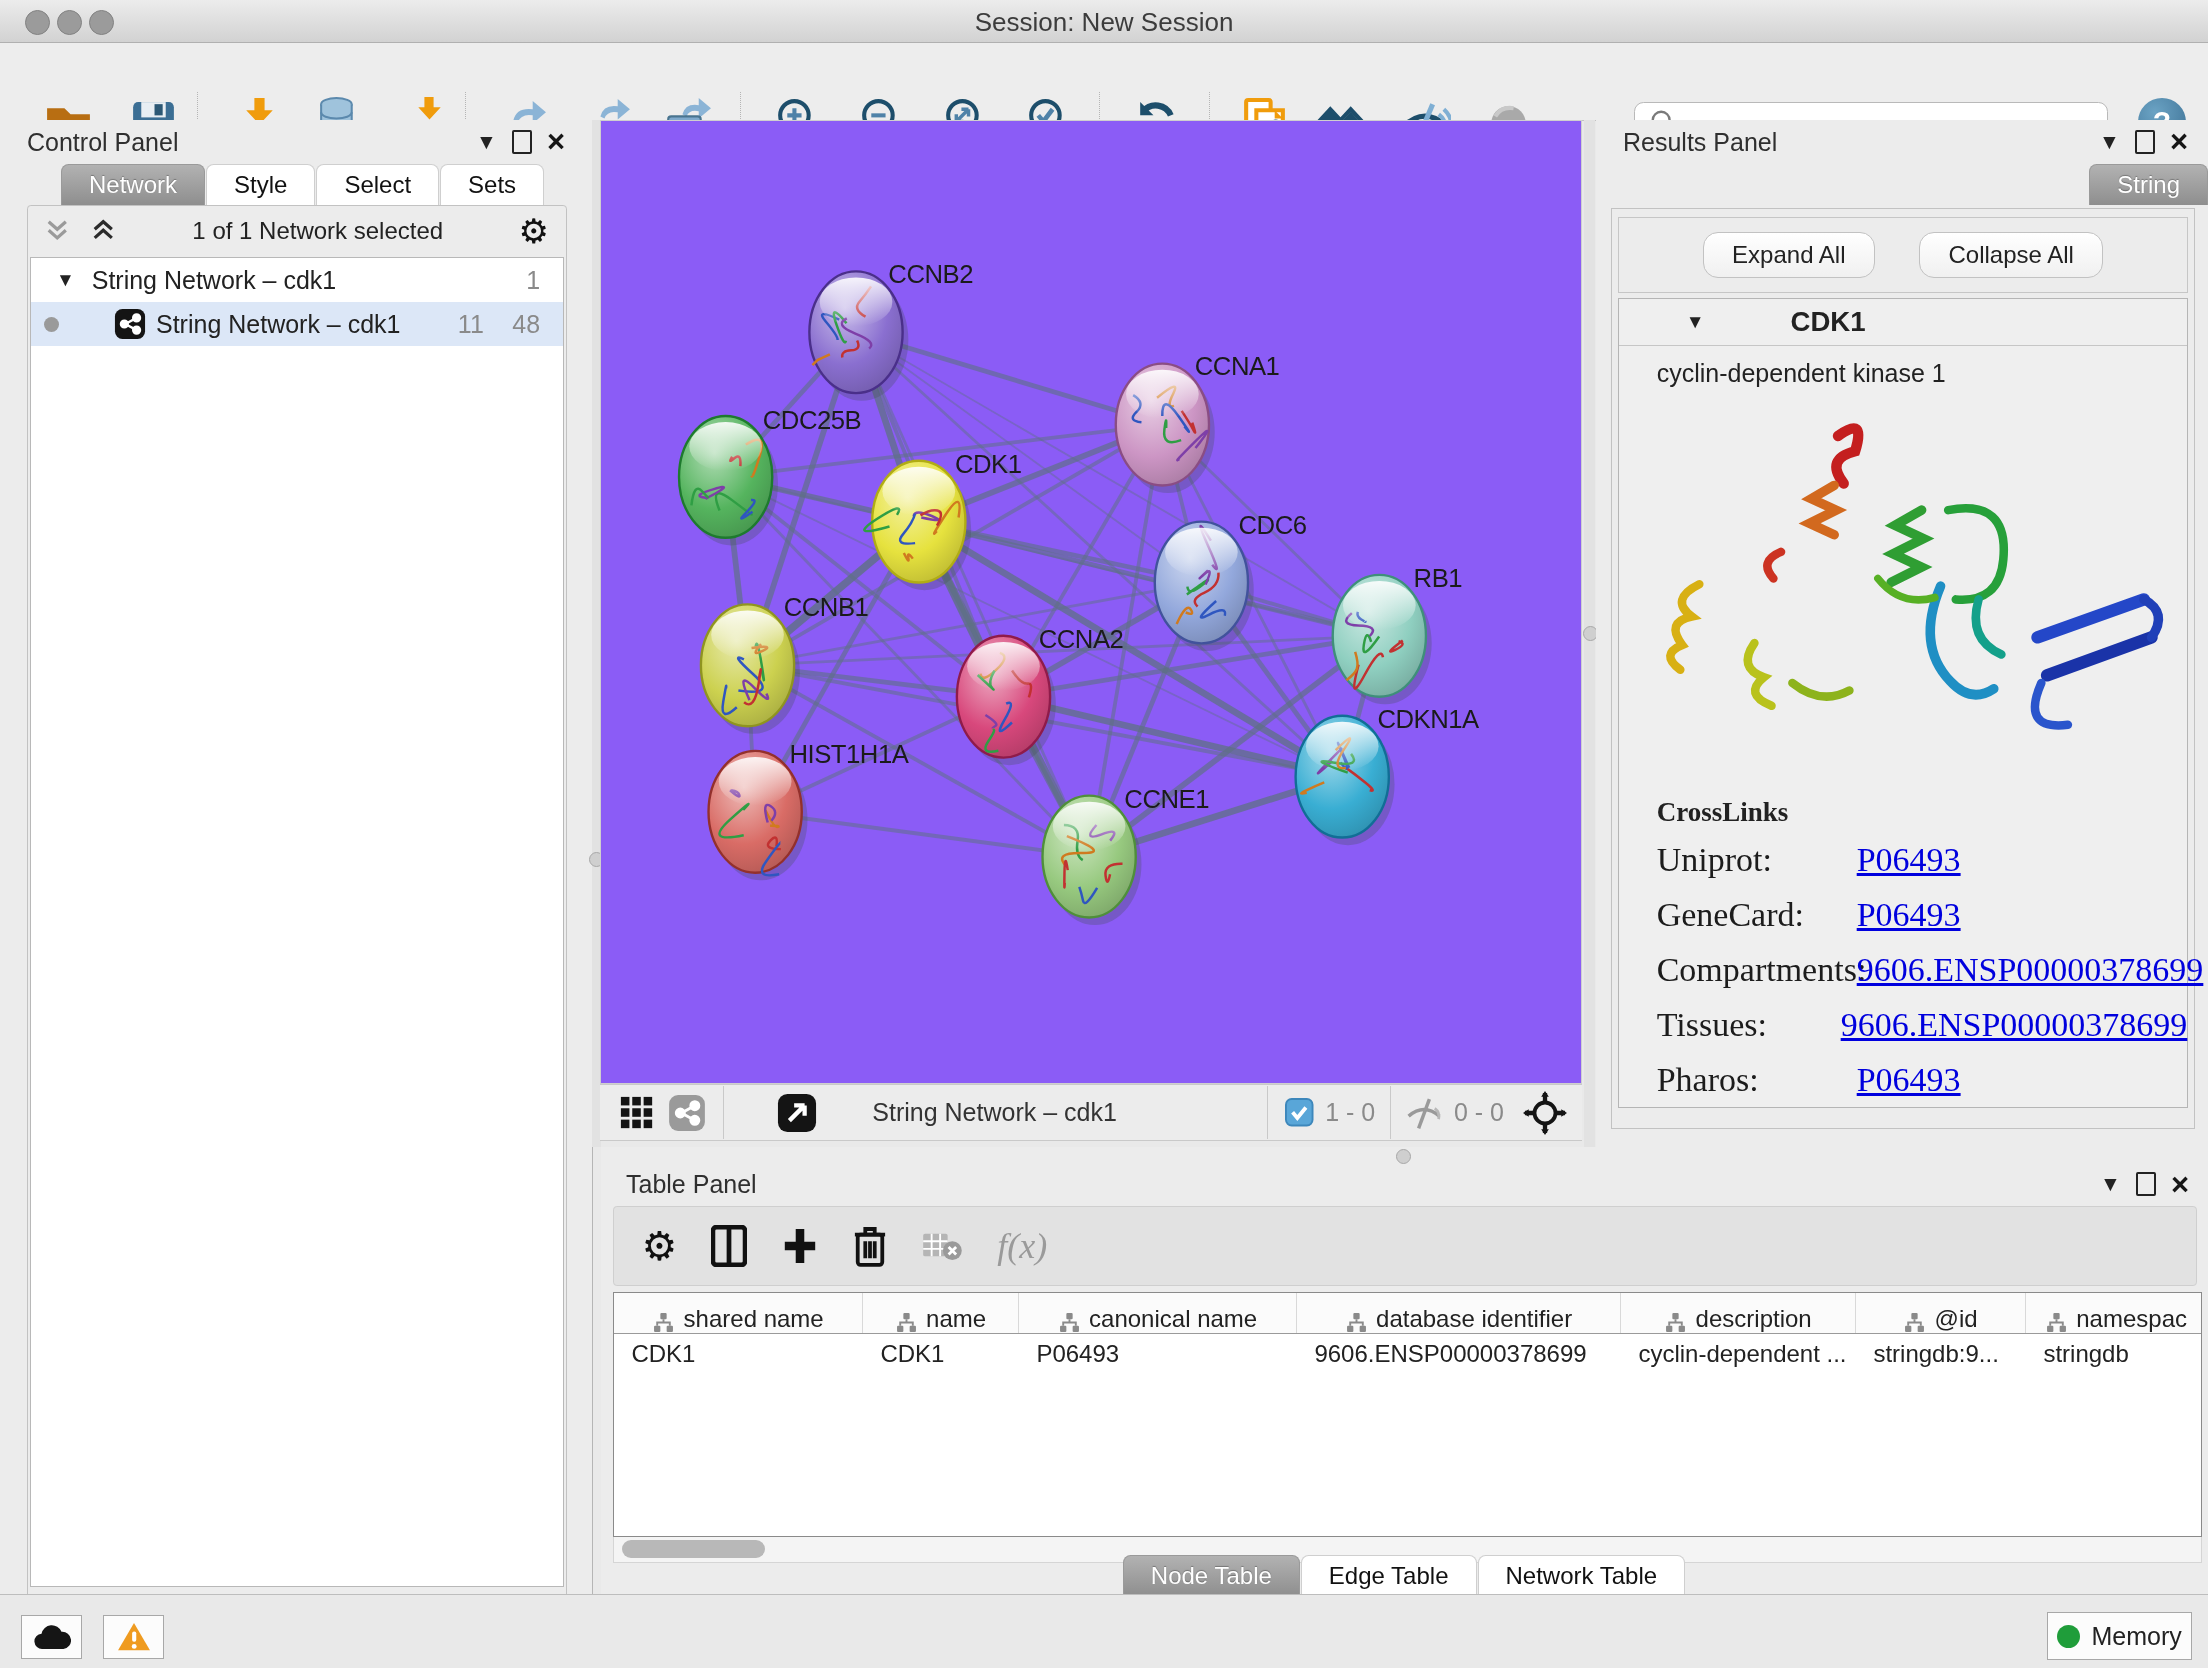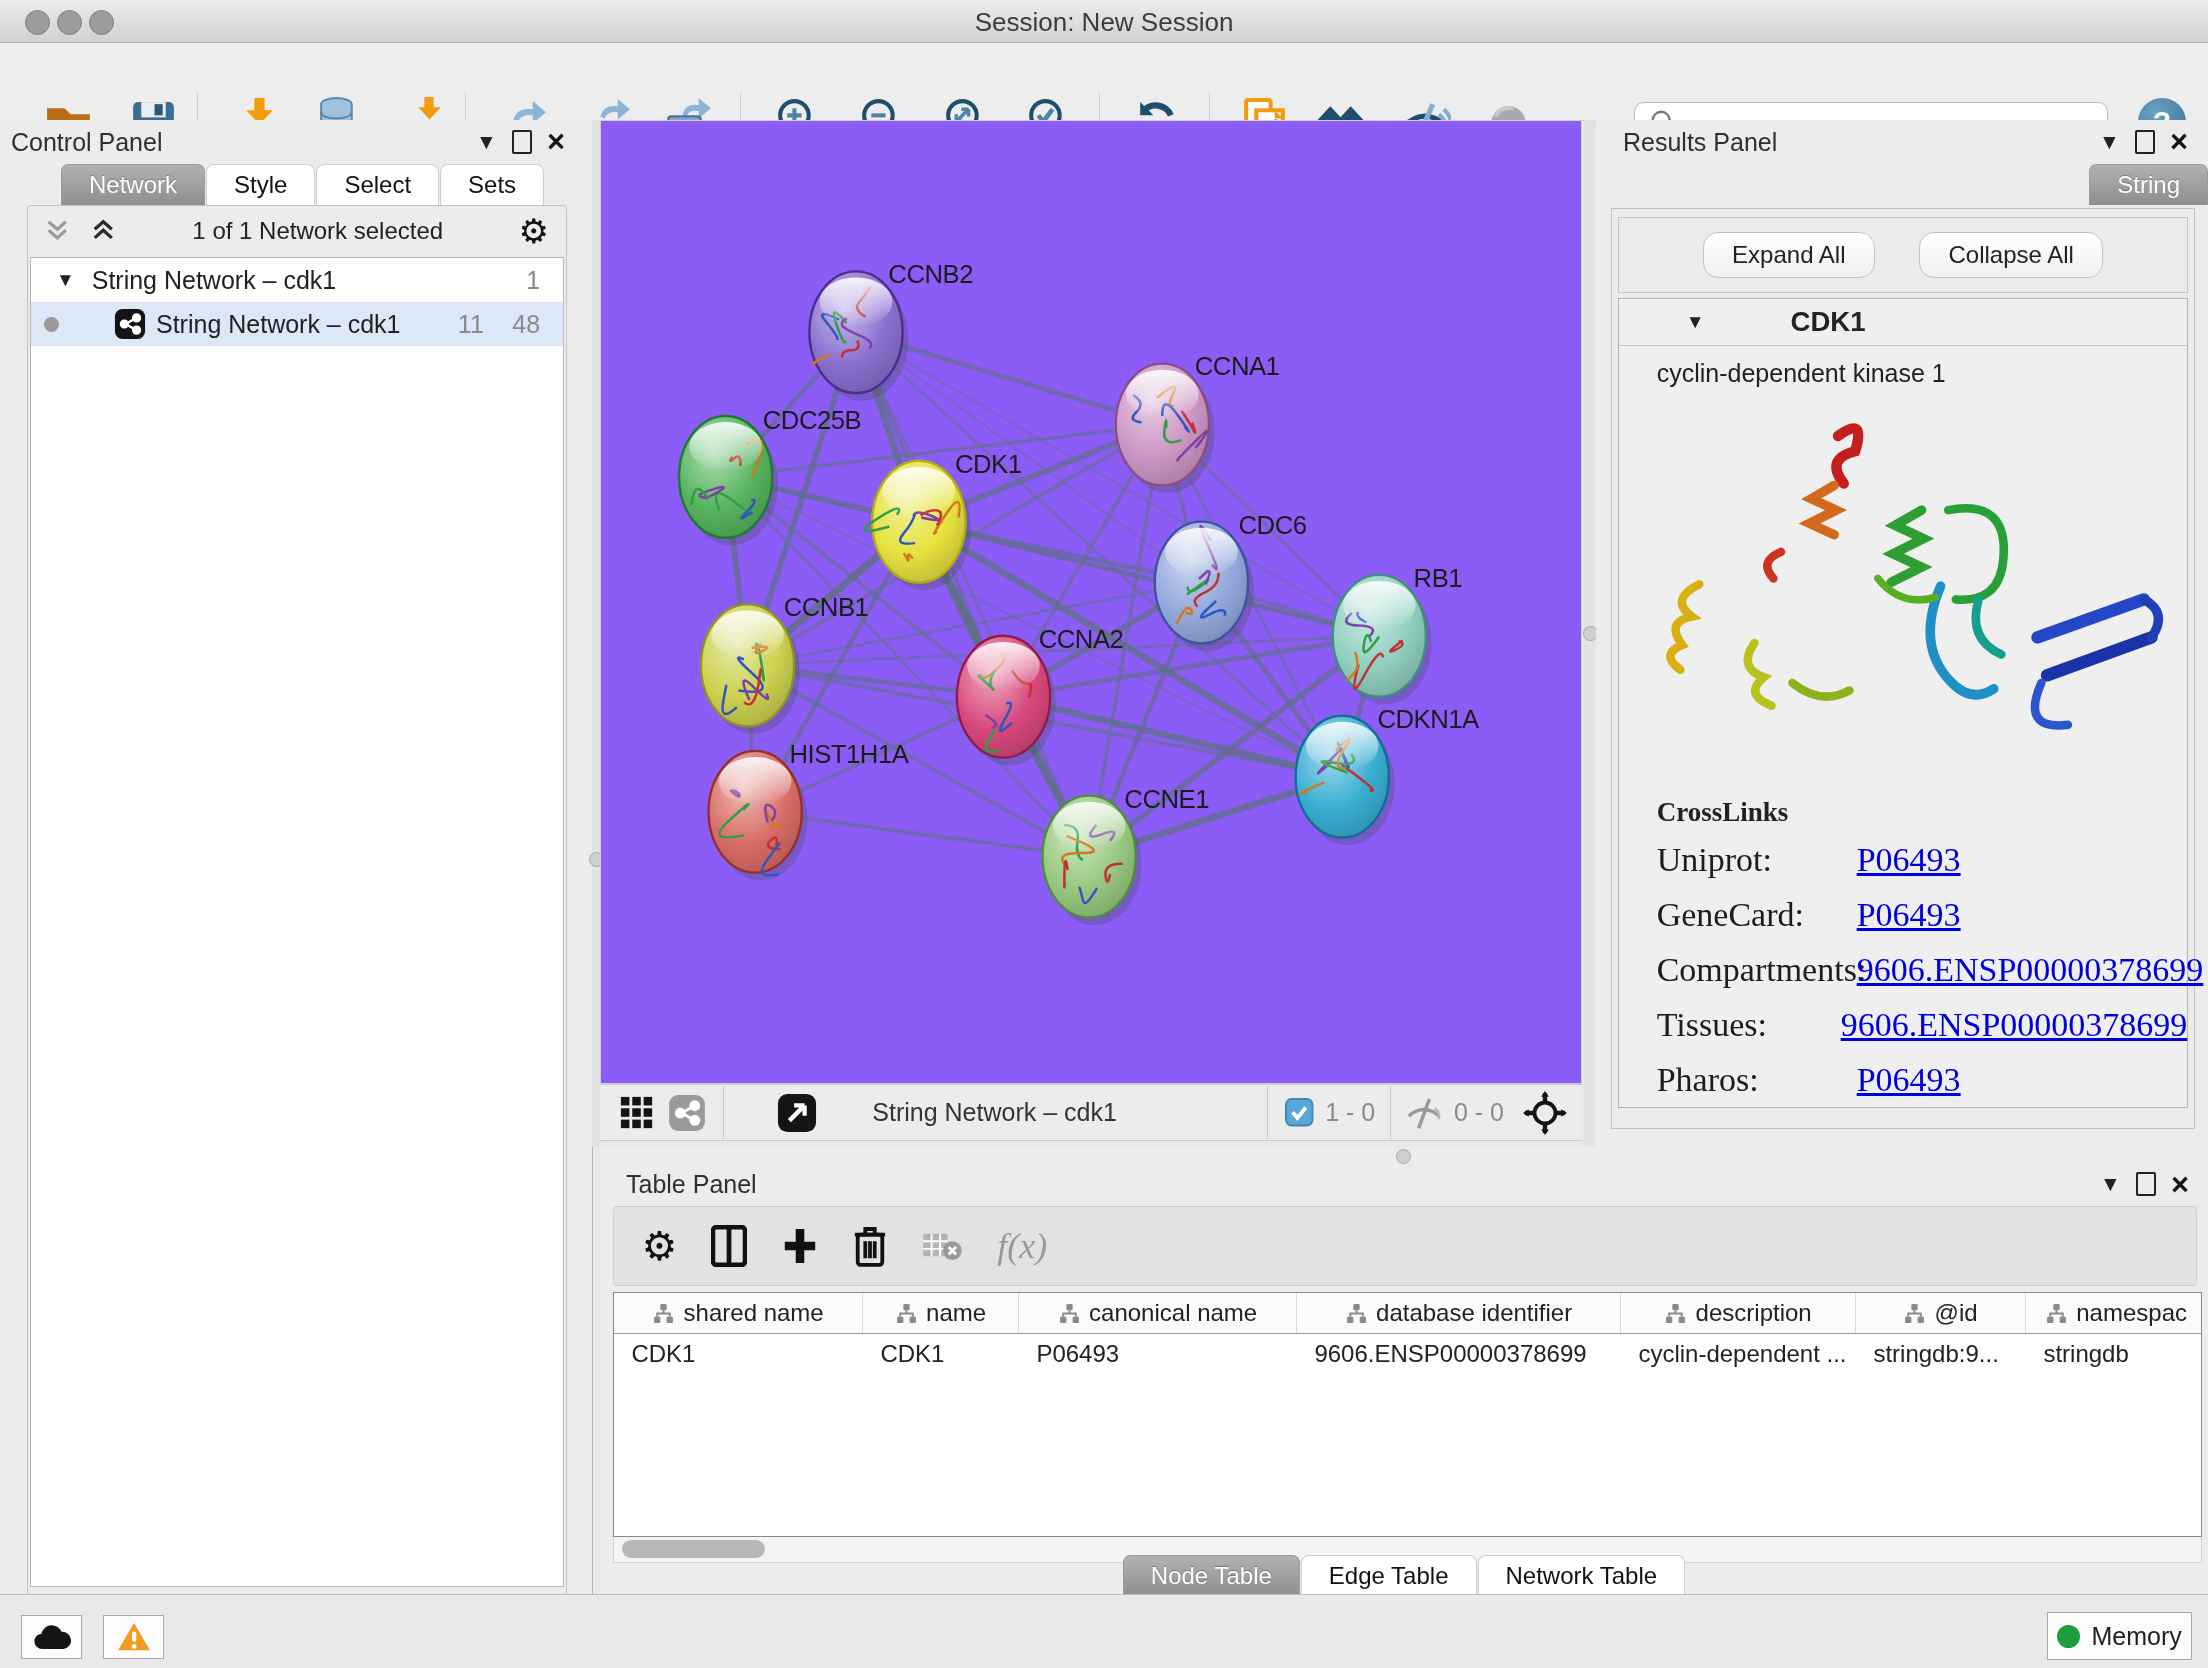--- a/index.html
+++ b/index.html
@@ -74,21 +74,21 @@
   .cl-row{display:flex;font-size:34px;margin-bottom:17px;}
   .cl-label{width:200px;color:#1c1c1c;}
   .cl-link{color:#0000de;text-decoration:underline;}
   
   .table-panel{position:absolute;left:601px;top:1147px;width:1607px;height:447px;background:#ececec;}
   .tp-toolbar{position:absolute;left:12.4px;top:59px;right:11.4px;height:80px;background:#e2e2e2;
     border:1px solid #cfcfcf;border-radius:3.8px;display:flex;align-items:center;gap:34px;padding-left:27px;box-sizing:border-box;}
   .tbl{position:absolute;left:12.4px;top:145px;right:5.7px;height:243px;background:#fff;
     border:1.9px solid #8a8a8a;overflow:hidden;}
   .thead{display:flex;height:40px;background:#fbfbfb;border-bottom:1px solid #9a9a9a;}
-  .th{display:flex;align-items:center;justify-content:center;gap:9.5px;font-size:24px;
+  .th{display:flex;align-items:flex-end;justify-content:center;gap:9.5px;font-size:24px;
     border-right:1px solid #d9d9d9;box-sizing:border-box;overflow:hidden;white-space:nowrap;flex:none;}
   .col-ico{width:21px;height:21px;fill:#8a8a8a;flex:none;}
   .tr{display:flex;height:40px;}
   .td{display:flex;align-items:center;padding-left:17px;font-size:24px;box-sizing:border-box;
      overflow:hidden;white-space:nowrap;flex:none;}
   .hscroll{position:absolute;left:12.4px;top:390px;right:5.7px;height:25px;background:#f4f4f4;
     border:1px solid #d5d5d5;border-top:none;}
   .hthumb{position:absolute;left:7.6px;top:2.9px;width:143px;height:18px;background:#b8b8b8;border-radius:9.5px;}
   .tp-tabs{position:absolute;left:0;right:0;top:408px;text-align:center;}
   
@@ -236,21 +236,21 @@
       <svg style="margin-left:13.3px" width="32" height="32" viewBox="0 0 34 34">
         <circle cx="14" cy="13" r="9" fill="none" stroke="#7a7a7a" stroke-width="2.5"></circle>
         <path d="M20 20l8 9" stroke="#7a7a7a" stroke-width="3"></path>
       </svg>
       <span style="font-size:24px;color:#9a9a9a"></span>
     </div>
     <div class="help-btn">?</div>
   </div>
 
   <div class="control-panel">
-    <div style="position:absolute;left:11px;top:7.6px" class="panel-title">Control Panel</div>
+    <div style="position:absolute;left:27px;top:7.6px" class="panel-title">Control Panel</div>
     <div class="ph-icons" style="right:27px;top:9.5px">
       <span class="ph-tri">▼</span>
       <span class="ph-float"></span>
       <span class="ph-x">×</span>
     </div>
     <div id="cp-tabs" style="position:absolute;left:61px;top:44px"><span class="tab active">Network</span><span class="tab">Style</span><span class="tab">Select</span><span class="tab">Sets</span></div>
 
     <div class="cp-inner">
       <div class="cp-toolrow">
         <svg width="28.5" height="28.5" viewBox="0 0 30 30" style="margin-left:15px">

